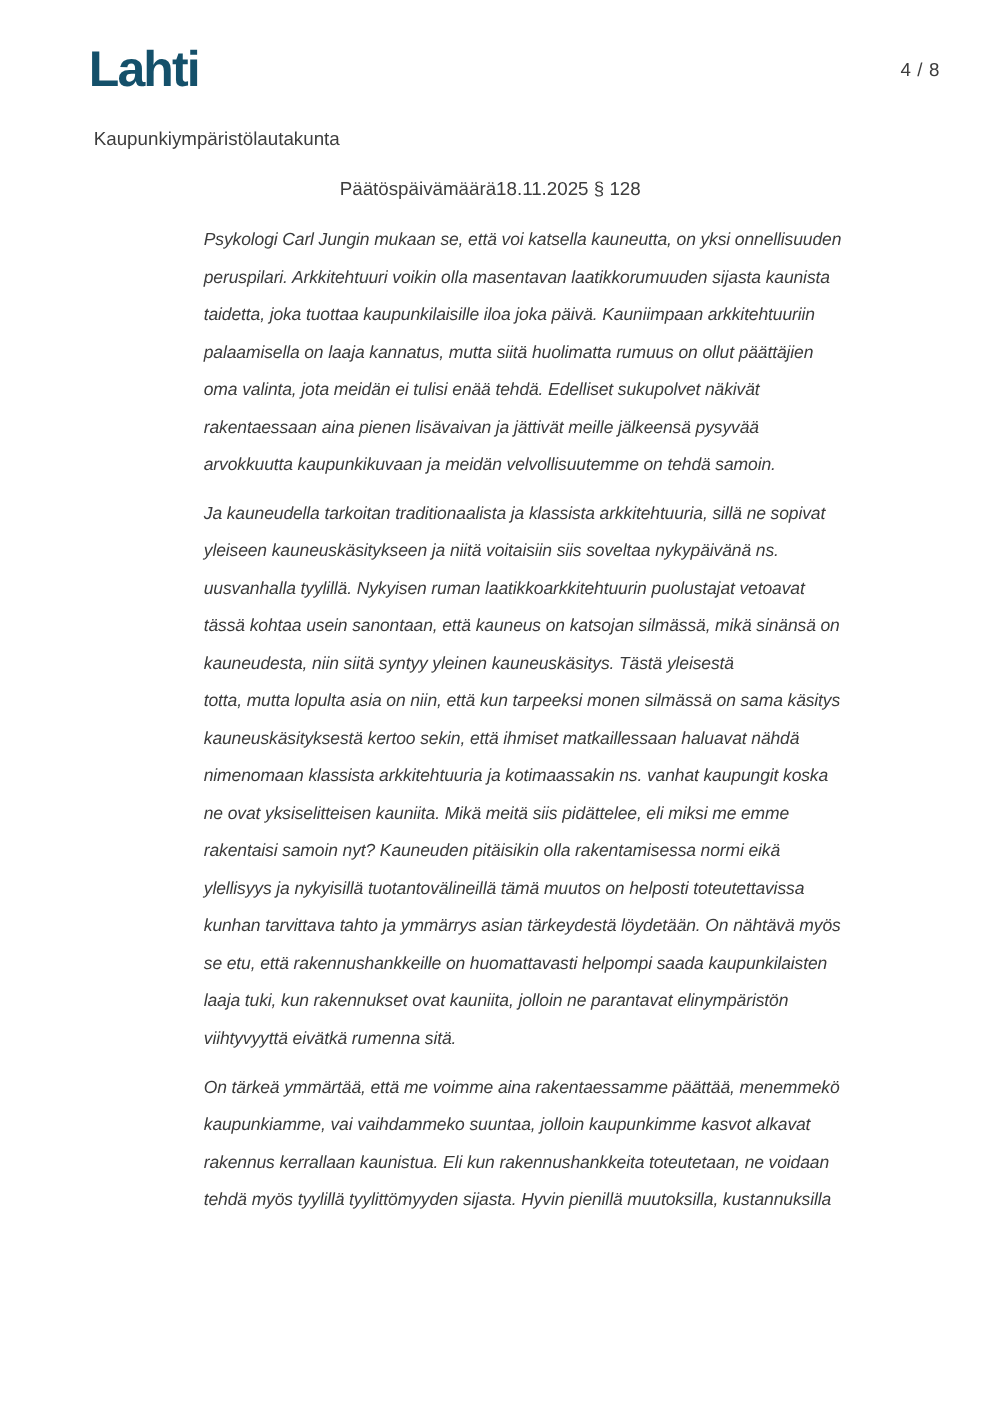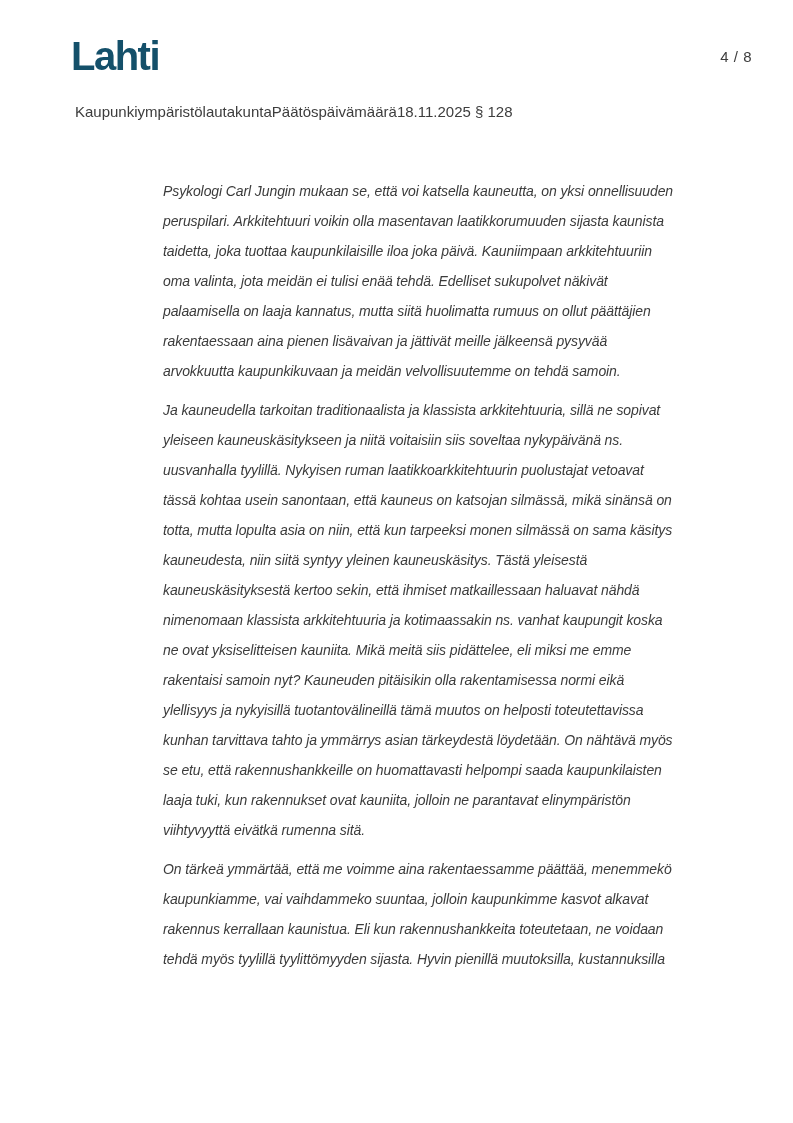--- a/index.html
+++ b/index.html
@@ -41,20 +41,21 @@
     position: absolute;
     left: 75px;
     right: 57px;
     top: 103px;
     font-size: 15px;
     display: flex;
     color: #3d3d3d;
   }
   .decision-date {
     white-space: nowrap;
+    margin-top: 40px;
   }
   .body-text {
     position: absolute;
     left: 163px;
     top: 176px;
     width: 580px;
     font-size: 14px;
     letter-spacing: -0.1px;
     color: #3b3b3b;
     font-style: italic;
@@ -80,32 +81,32 @@
   <div class="header-row">
     <span>Kaupunkiympäristölautakunta</span>
     <span class="decision-date"><span>Päätöspäivämäärä</span><span>18.11.2025 § 128</span></span>
   </div>
 
   <div class="body-text">
       <div class="paragraph">
         <div class="line">Psykologi Carl Jungin mukaan se, että voi katsella kauneutta, on yksi onnellisuuden</div>
         <div class="line">peruspilari. Arkkitehtuuri voikin olla masentavan laatikkorumuuden sijasta kaunista</div>
         <div class="line">taidetta, joka tuottaa kaupunkilaisille iloa joka päivä. Kauniimpaan arkkitehtuuriin</div>
+        <div class="line">palaamisella on laaja kannatus, mutta siitä huolimatta rumuus on ollut päättäjien</div>
         <div class="line">oma valinta, jota meidän ei tulisi enää tehdä. Edelliset sukupolvet näkivät</div>
-        <div class="line">palaamisella on laaja kannatus, mutta siitä huolimatta rumuus on ollut päättäjien</div>
         <div class="line">rakentaessaan aina pienen lisävaivan ja jättivät meille jälkeensä pysyvää</div>
         <div class="line">arvokkuutta kaupunkikuvaan ja meidän velvollisuutemme on tehdä samoin.</div>
       </div>
       <div class="paragraph">
         <div class="line">Ja kauneudella tarkoitan traditionaalista ja klassista arkkitehtuuria, sillä ne sopivat</div>
         <div class="line">yleiseen kauneuskäsitykseen ja niitä voitaisiin siis soveltaa nykypäivänä ns.</div>
         <div class="line">uusvanhalla tyylillä. Nykyisen ruman laatikkoarkkitehtuurin puolustajat vetoavat</div>
         <div class="line">tässä kohtaa usein sanontaan, että kauneus on katsojan silmässä, mikä sinänsä on</div>
+        <div class="line">kauneudesta, niin siitä syntyy yleinen kauneuskäsitys. Tästä yleisestä</div>
         <div class="line">totta, mutta lopulta asia on niin, että kun tarpeeksi monen silmässä on sama käsitys</div>
-        <div class="line">kauneudesta, niin siitä syntyy yleinen kauneuskäsitys. Tästä yleisestä</div>
         <div class="line">kauneuskäsityksestä kertoo sekin, että ihmiset matkaillessaan haluavat nähdä</div>
         <div class="line">nimenomaan klassista arkkitehtuuria ja kotimaassakin ns. vanhat kaupungit koska</div>
         <div class="line">ne ovat yksiselitteisen kauniita. Mikä meitä siis pidättelee, eli miksi me emme</div>
         <div class="line">rakentaisi samoin nyt? Kauneuden pitäisikin olla rakentamisessa normi eikä</div>
         <div class="line">ylellisyys ja nykyisillä tuotantovälineillä tämä muutos on helposti toteutettavissa</div>
         <div class="line">kunhan tarvittava tahto ja ymmärrys asian tärkeydestä löydetään. On nähtävä myös</div>
         <div class="line">se etu, että rakennushankkeille on huomattavasti helpompi saada kaupunkilaisten</div>
         <div class="line">laaja tuki, kun rakennukset ovat kauniita, jolloin ne parantavat elinympäristön</div>
         <div class="line">viihtyvyyttä eivätkä rumenna sitä.</div>
       </div>

